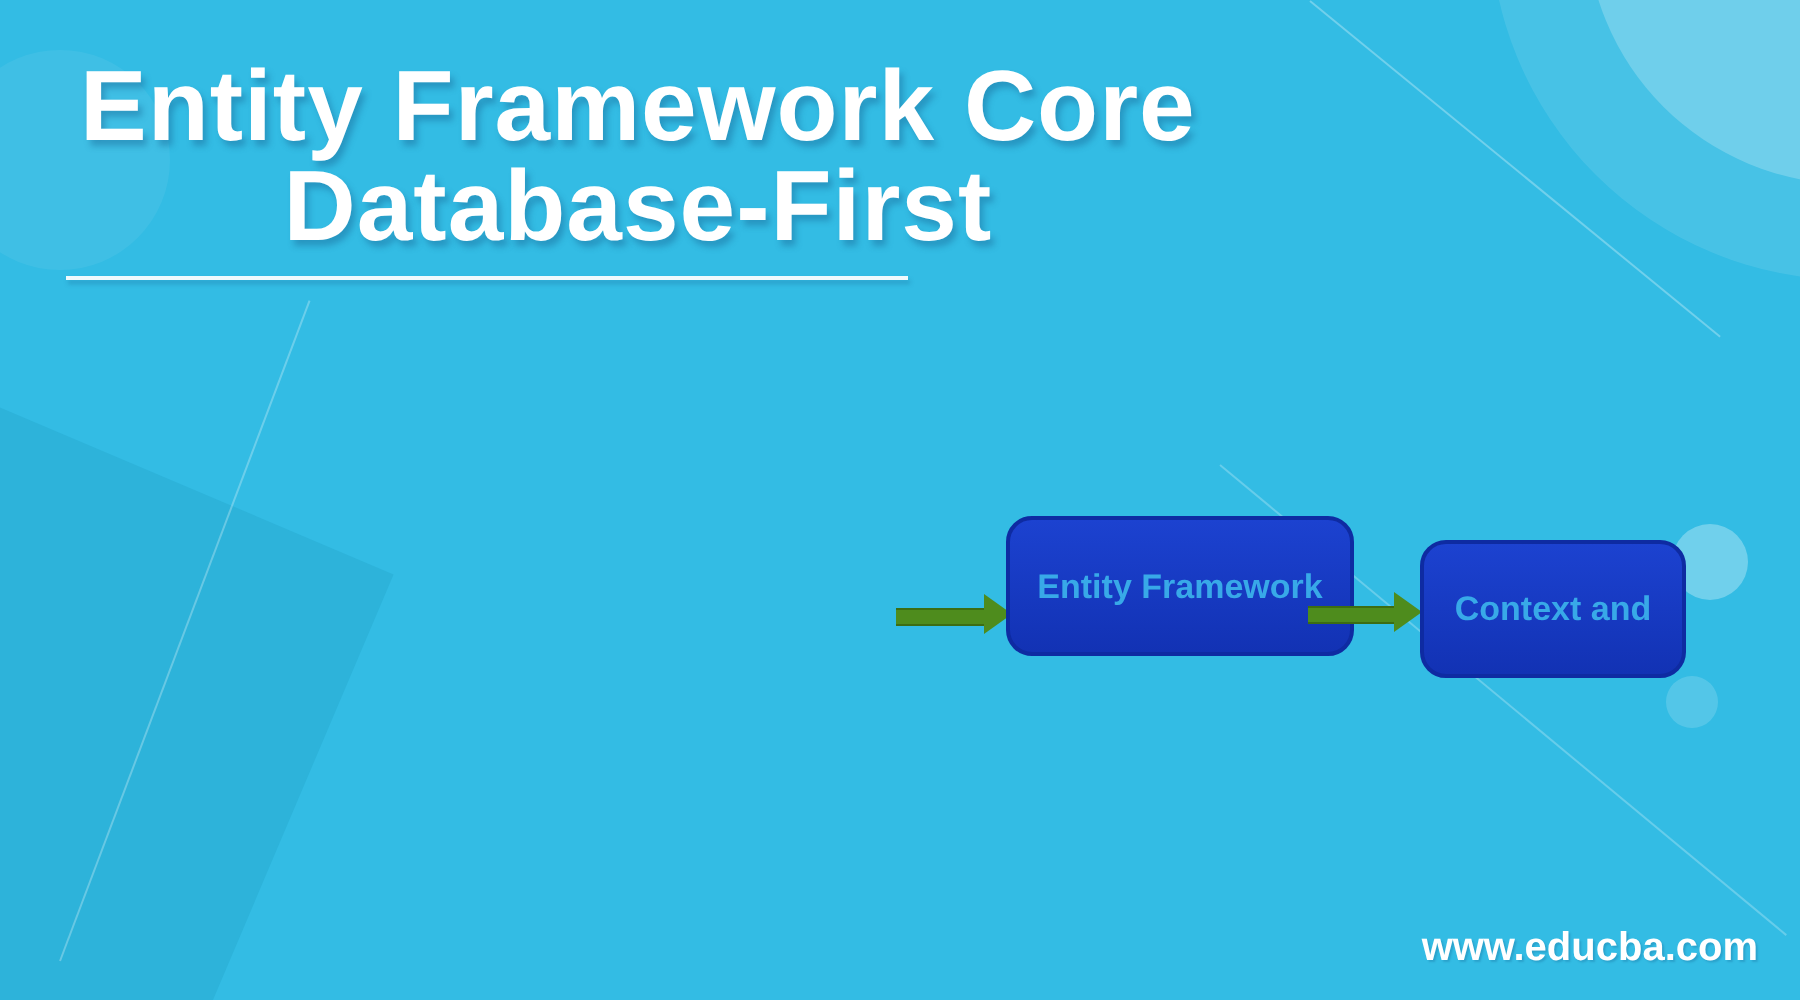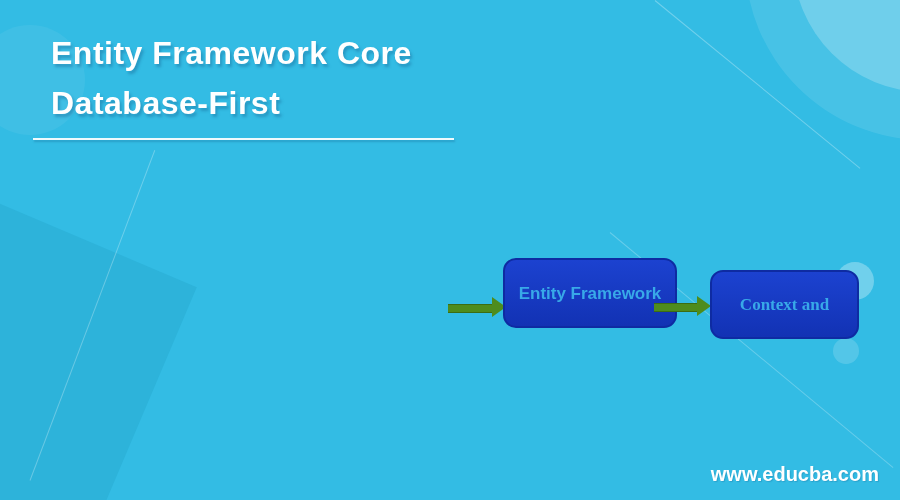--- a/index.html
+++ b/index.html
@@ -44,25 +44,26 @@
     background:rgba(255,255,255,0.30);
     transform:rotate(39.3deg);transform-origin:left center;
   }
   .line-b{
     left:610px;top:232px;width:368px;height:1px;
     background:rgba(255,255,255,0.25);
     transform:rotate(39.7deg);transform-origin:left center;
   }
   
   .title{
-    position:absolute;left:51px;top:28px;
-    color:#ffffff;font-size:32px;font-weight:700;line-height:50px;
+    position:absolute;left:40px;top:28px;
+    color:#ffffff;font-size:50px;font-weight:700;line-height:50px;
     letter-spacing:0.5px;
     text-shadow:2px 3px 3px rgba(24,104,150,0.45);
     white-space:nowrap;
+    text-align:center;
   }
   .title-underline{
     position:absolute;left:33px;top:138px;width:421px;height:2px;
     background:rgba(255,255,255,0.92);
     box-shadow:1px 2px 2px rgba(24,104,150,0.35);
   }
   
   .node-label{color:#38a9e8;font-weight:700;}
   .cylinder{
     position:absolute;left:316px;top:240px;width:138px;height:138px;
@@ -74,21 +75,21 @@
   }
   .box{
     position:absolute;height:70px;border-radius:13px;
     background:linear-gradient(180deg,#1c42d0 0%,#1232b4 100%);
     border:2px solid #0e2ba2;box-sizing:border-box;
     display:flex;flex-direction:column;align-items:center;justify-content:center;
     text-align:center;
   }
   .box .node-label{font-size:17px;line-height:25px;}
   .box-ef{left:503px;top:258px;width:174px;}
-  .box-ctx{left:710px;top:270px;width:149px;height:69px;font-family:Liberation Serif, serif;}
+  .box-ctx{left:710px;top:270px;width:133px;height:69px;}
   .arrow{position:absolute;}
   .arrow .shaft{
     position:absolute;top:0;left:0;height:7px;background:#4e8c1d;
     border-top:1px solid #3c6d13;border-bottom:1px solid #3c6d13;
   }
   .arrow .head{
     position:absolute;top:-7px;width:0;height:0;
     border-top:10px solid transparent;border-bottom:10px solid transparent;
     border-left:14px solid #4e8c1d;
   }

